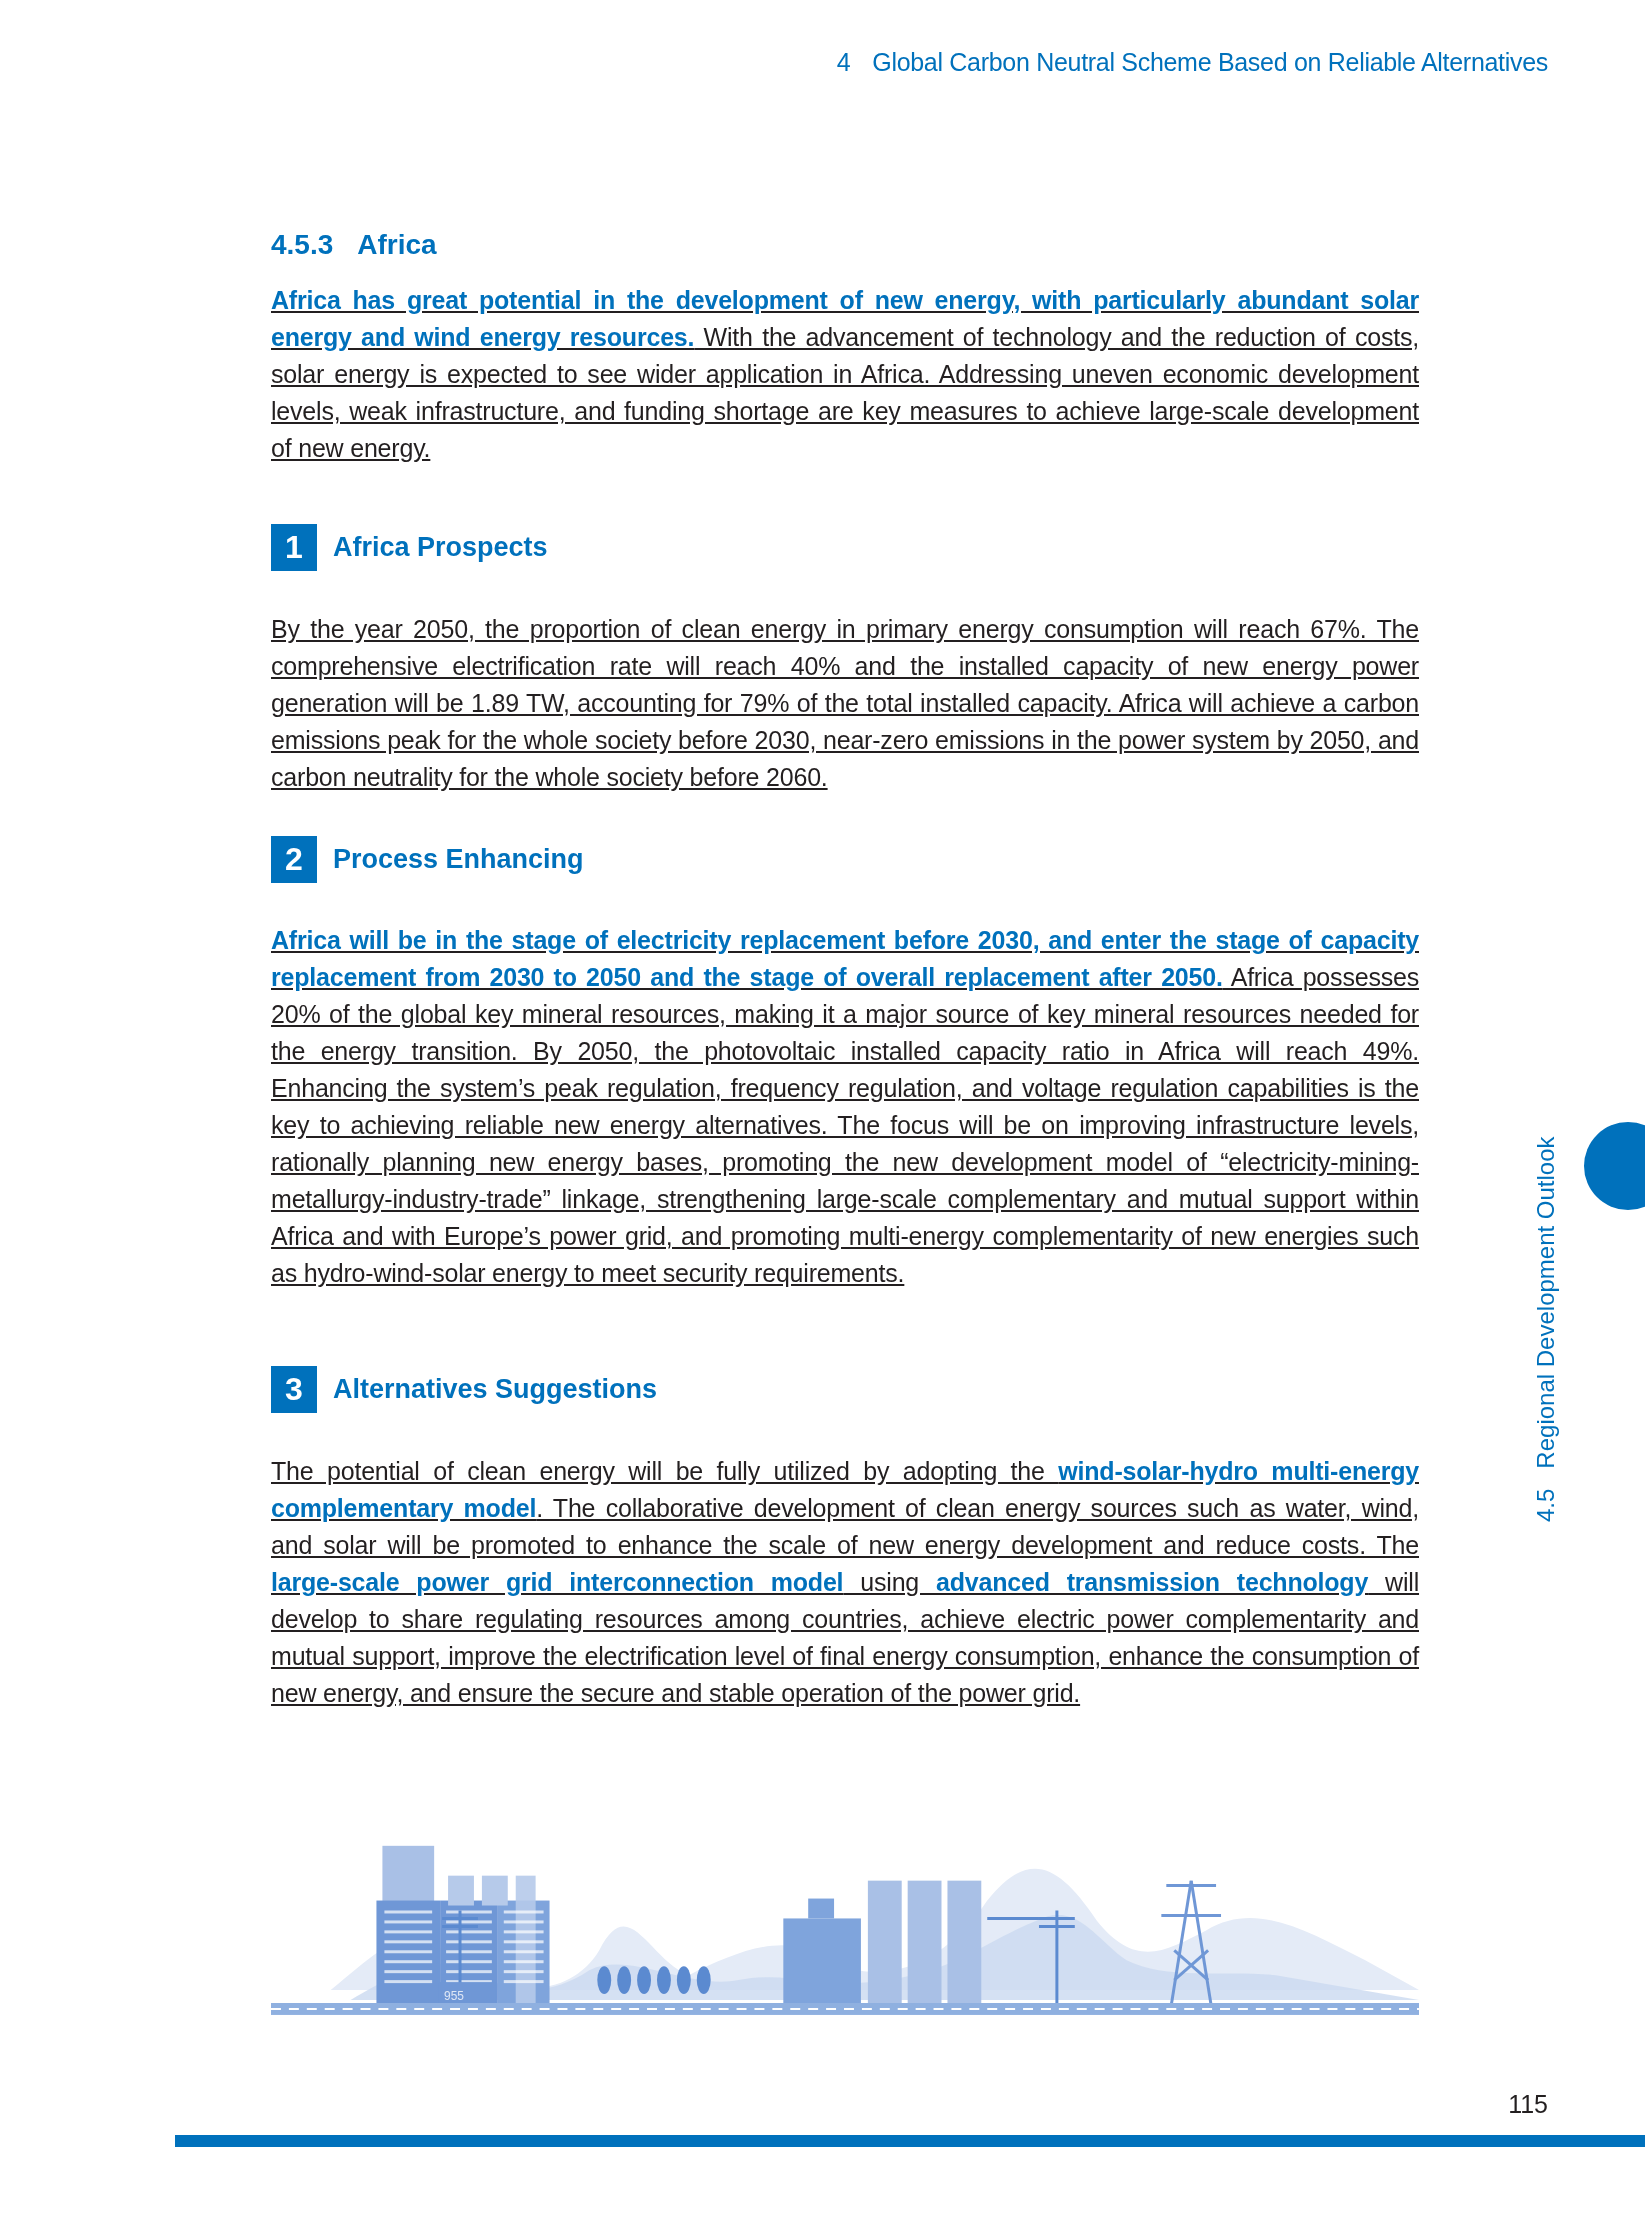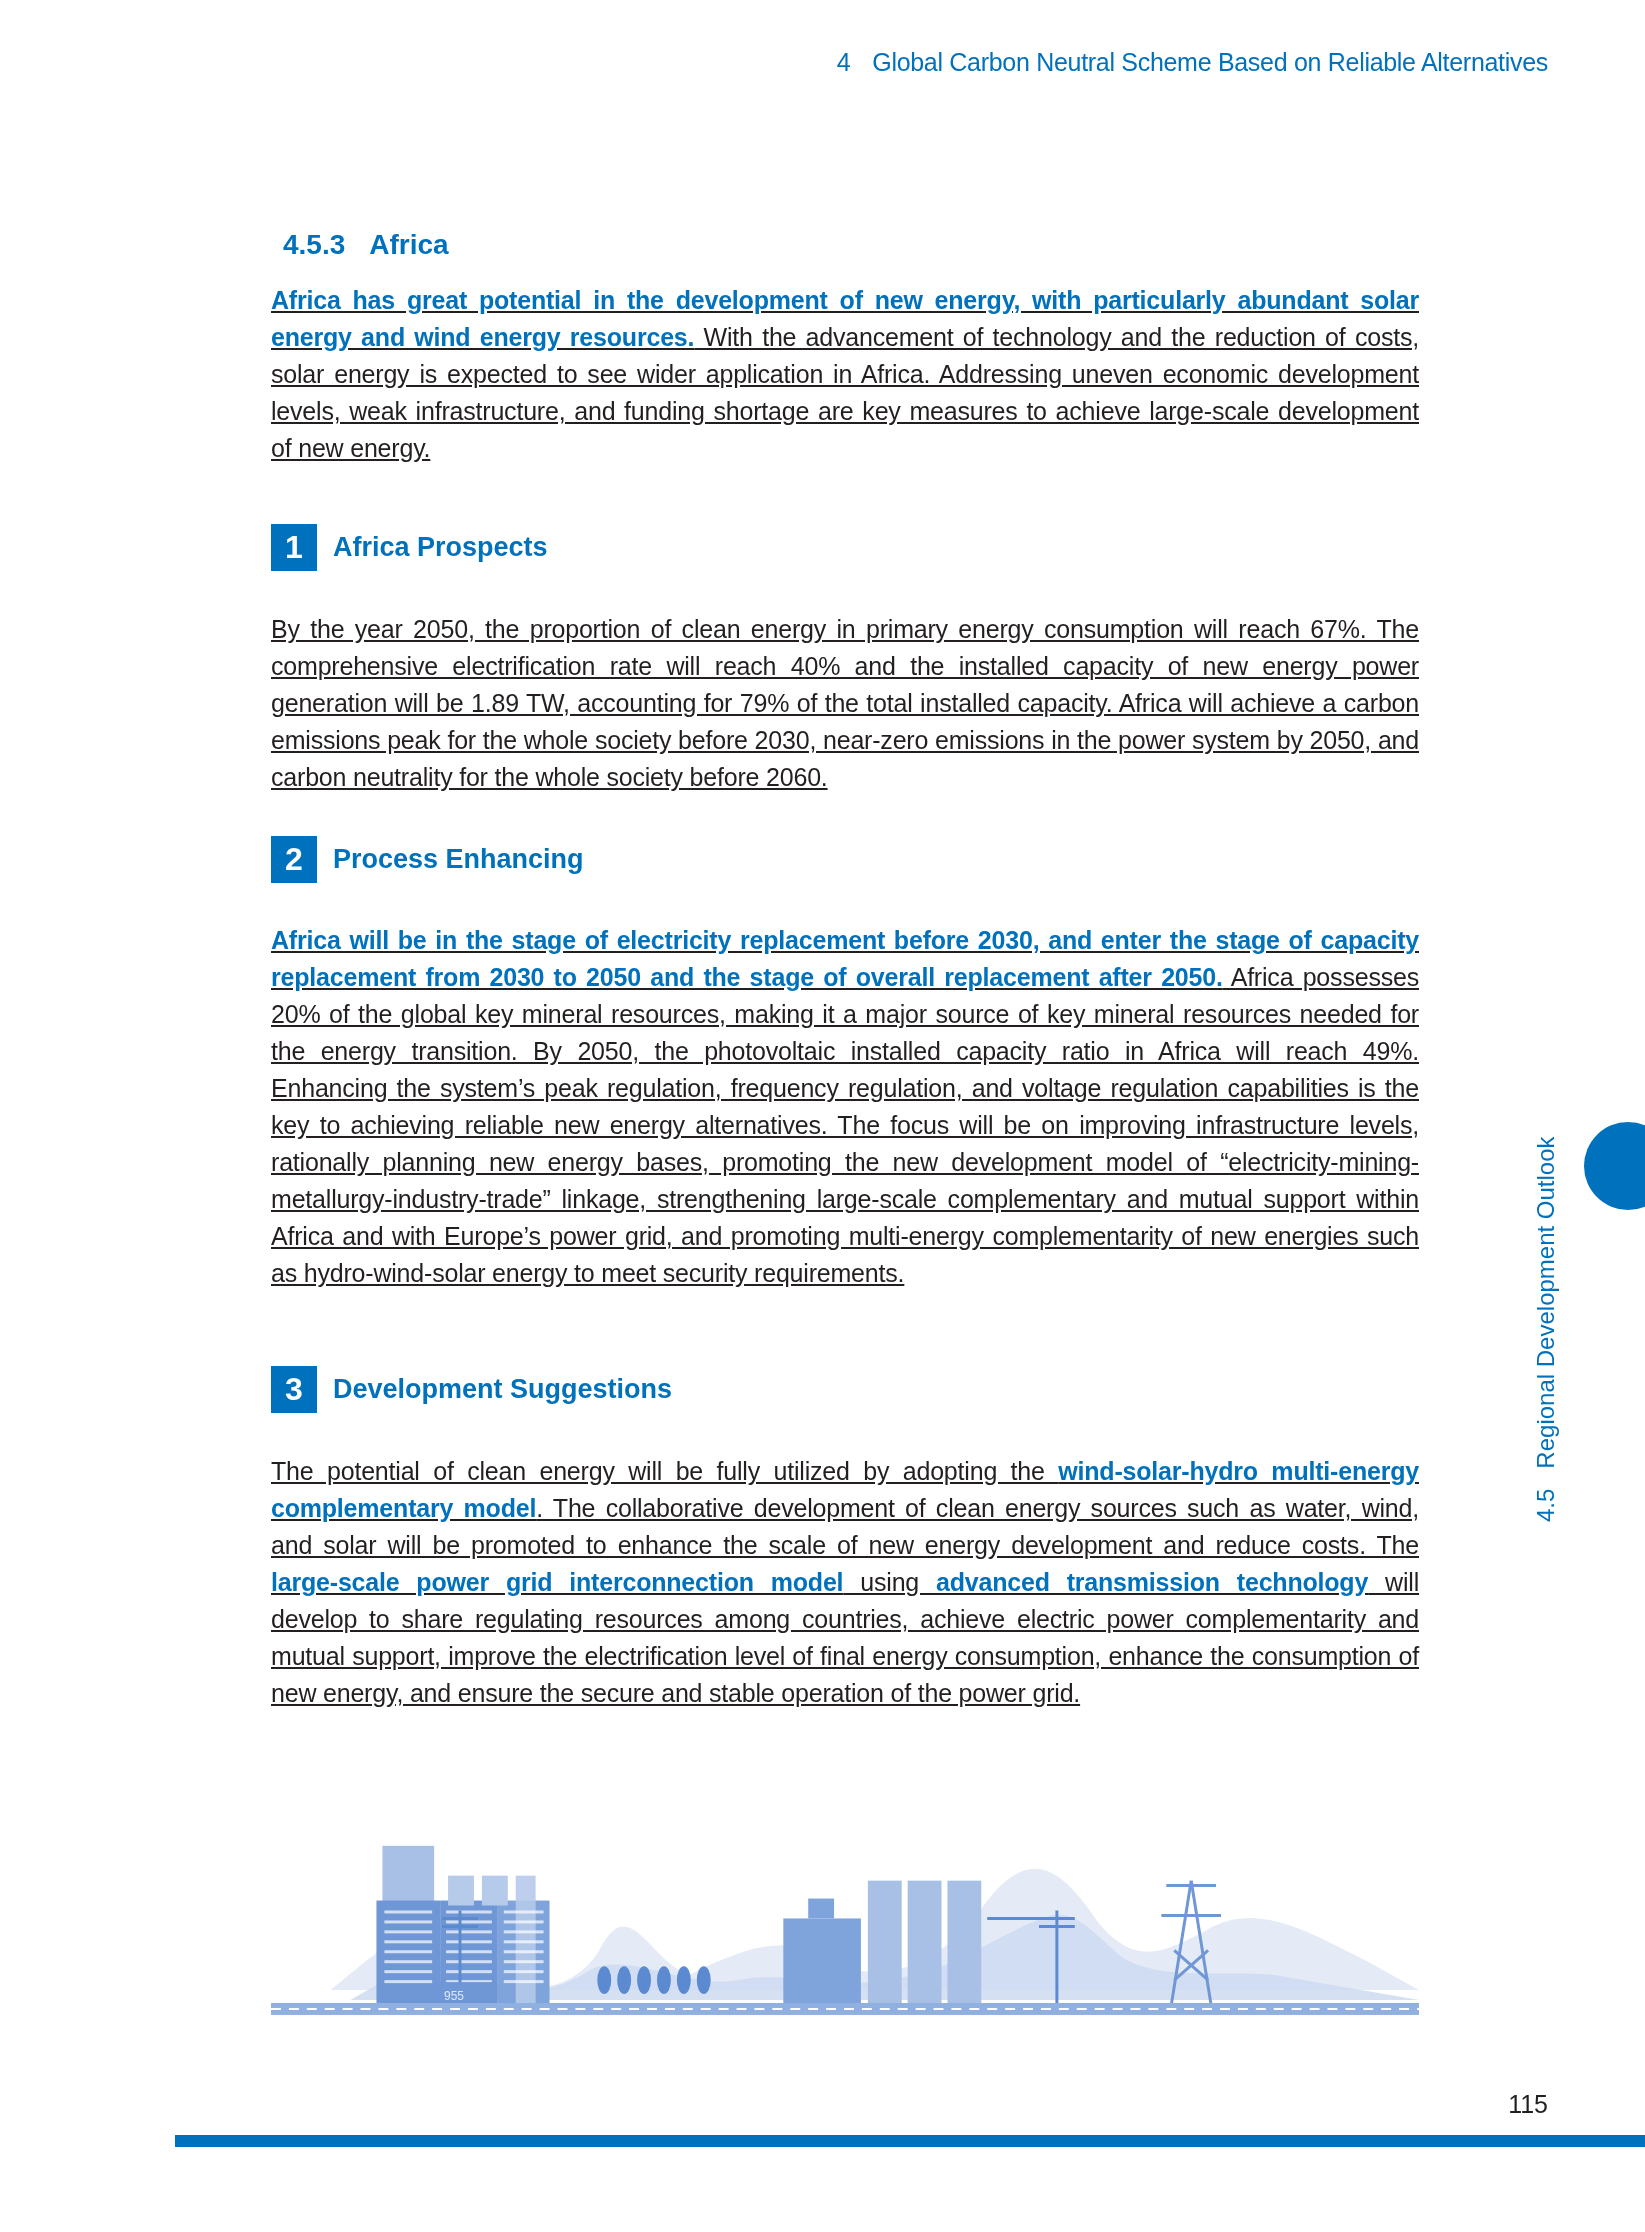--- a/index.html
+++ b/index.html
@@ -1,21 +1,21 @@
 <!DOCTYPE html>
 <html><head>
 <meta charset="utf-8">
 <style>
   html, body { margin:0; padding:0; background:#ffffff; }
   body { width:1646px; height:2233px; position:relative; overflow:hidden;
          font-family:"Liberation Sans", sans-serif; color:#231f20; }
   .running-header { position:absolute; top:48px; right:98px; font-size:25px; color:#0071bc; letter-spacing:-0.3px; }
   .running-header .num { margin-right:22px; }
   .content { position:absolute; left:271px; top:0; width:1148px; }
-  .section-title { position:absolute; top:229px; left:12px; font-size:28px; font-weight:bold; color:#0071bc; }
+  .section-title { position:absolute; top:229px; left:0; font-size:28px; font-weight:bold; color:#0071bc; }
   .section-title .num { margin-right:24px; }
   .para { position:absolute; left:0; width:1148px; font-size:25px; line-height:37px;
           text-align:justify; color:#231f20; letter-spacing:-0.2px;text-decoration:underline; }
   .hl { color:#0071bc; font-weight:bold; }
   .sub-heading { position:absolute; left:0; display:flex; align-items:center; height:47px; }
   .num-box { width:46px; height:47px; background:#0071bc; color:#fff; font-weight:bold;
              font-size:32px; display:flex; align-items:center; justify-content:center; }
   .sub-label { margin-left:16px; font-size:27px; font-weight:bold; color:#0071bc; }
   .side-tab-text { position:absolute; left:1532px; top:1522px; transform-origin:left top;
                    transform:rotate(-90deg); font-size:24px; color:#0071bc; white-space:nowrap; }
@@ -48,21 +48,21 @@
   <p class="para" style="top:611px;margin:0;">By the year 2050, the proportion of clean energy in primary energy consumption will reach 67%. The comprehensive electrification rate will reach 40% and the installed capacity of new energy power generation will be 1.89 TW, accounting for 79% of the total installed capacity. Africa will achieve a carbon emissions peak for the whole society before 2030, near-zero emissions in the power system by 2050, and carbon neutrality for the whole society before 2060.</p>
 
   <div class="sub-heading" style="top:836px;">
     <div class="num-box">2</div>
     <div class="sub-label">Process Enhancing</div>
   </div>
   <p class="para" style="top:922px;margin:0;"><span class="hl">Africa will be in the stage of electricity replacement before 2030, and enter the stage of capacity replacement from 2030 to 2050 and the stage of overall replacement after 2050.</span><span> Africa possesses 20% of the global key mineral resources, making it a major source of key mineral resources needed for the energy transition. By 2050, the photovoltaic installed capacity ratio in Africa will reach 49%. Enhancing the system’s peak regulation, frequency regulation, and voltage regulation capabilities is the key to achieving reliable new energy alternatives. The focus will be on improving infrastructure levels, rationally planning new energy bases, promoting the new development model of “electricity-mining-metallurgy-industry-trade” linkage, strengthening large-scale complementary and mutual support within Africa and with Europe’s power grid, and promoting multi-energy complementarity of new energies such as hydro-wind-solar energy to meet security requirements.</span></p>
 
   <div class="sub-heading" style="top:1366px;">
     <div class="num-box">3</div>
-    <div class="sub-label">Development Suggestions</div>
+    <div class="sub-label">Alternatives Suggestions</div>
   </div>
   <p class="para" style="top:1453px;margin:0;"><span>The potential of clean energy will be fully utilized by adopting the </span><span class="hl">wind-solar-hydro multi-energy complementary model</span><span>. The collaborative development of clean energy sources such as water, wind, and solar will be promoted to enhance the scale of new energy development and reduce costs. The </span><span class="hl">large-scale power grid interconnection model</span><span> using </span><span class="hl">advanced transmission technology</span><span> will develop to share regulating resources among countries, achieve electric power complementarity and mutual support, improve the electrification level of final energy consumption, enhance the consumption of new energy, and ensure the secure and stable operation of the power grid.</span></p>
 </div>
 
 <div class="side-tab-text">
   <span class="num">4.5</span><span>Regional Development Outlook</span>
 </div>
 <div class="side-circle"></div>
 
 <svg class="illustration" viewBox="0 0 1154 215">

